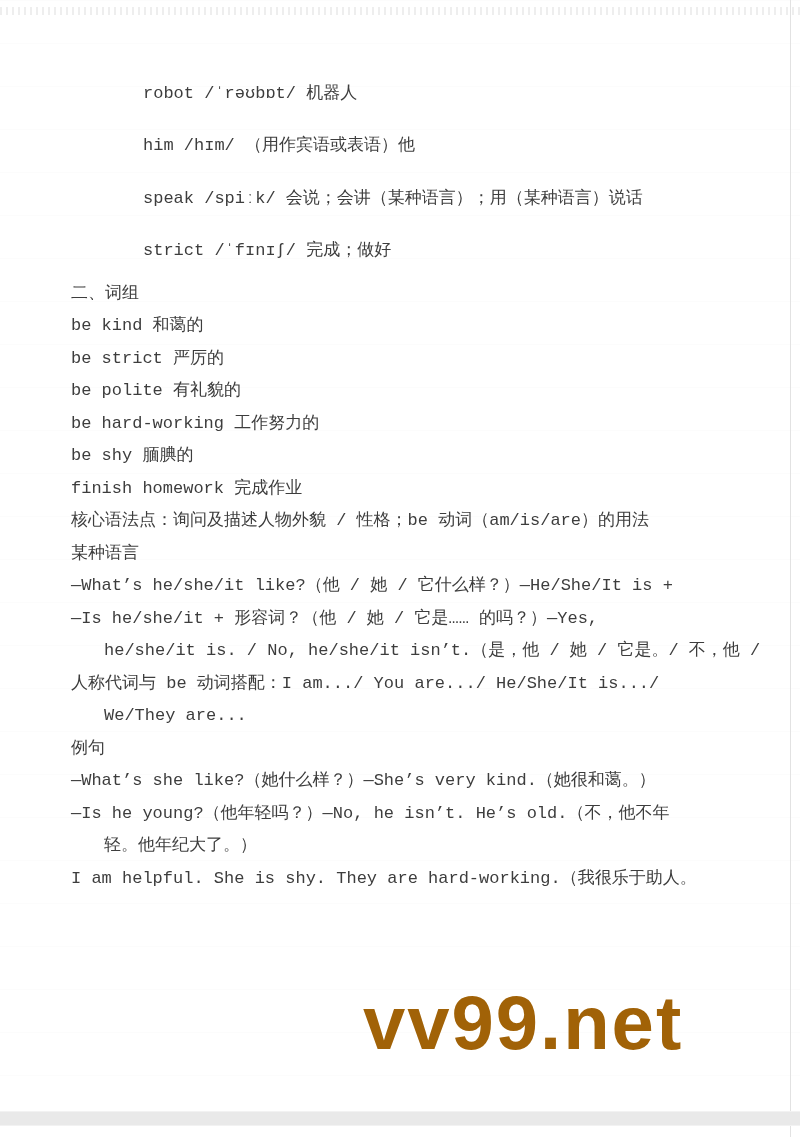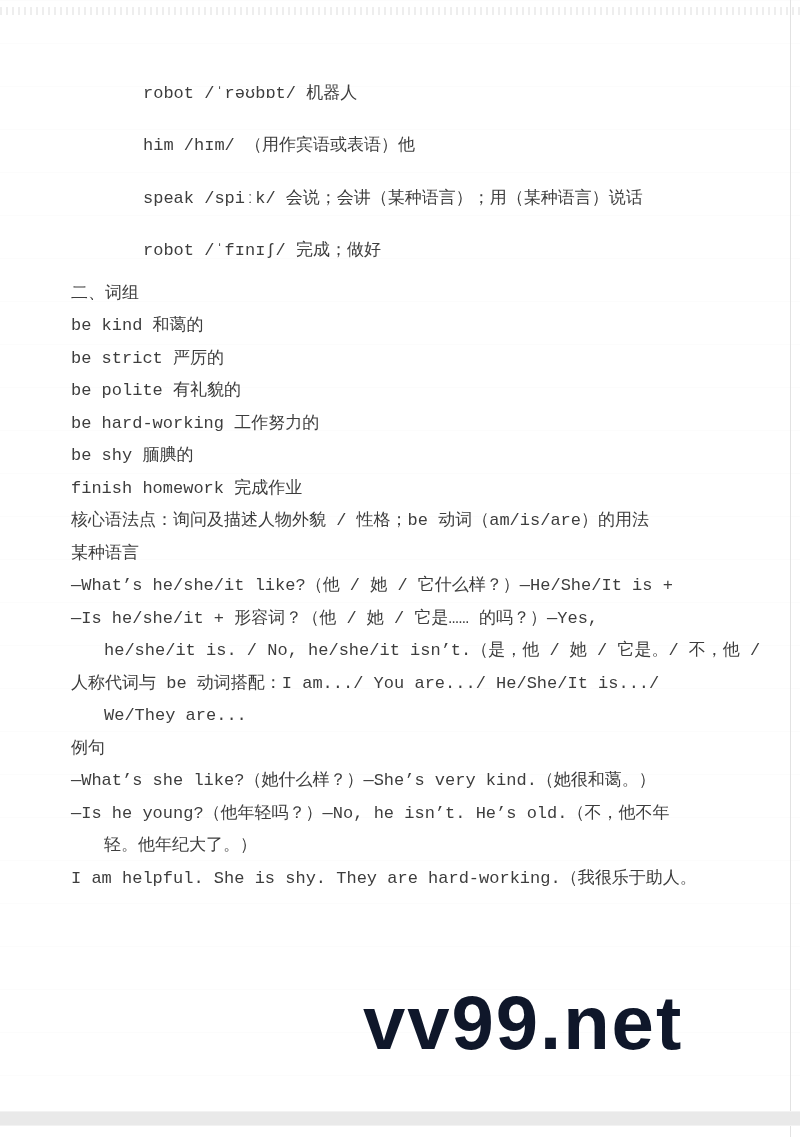--- a/index.html
+++ b/index.html
@@ -61,21 +61,21 @@
   }
   .watermark {
     position: absolute;
     left: 363px;
     top: 985px;
     font-family: "Liberation Sans", "DejaVu Sans", sans-serif;
     font-weight: bold;
     font-size: 76px;
     line-height: 1;
     letter-spacing: 2px;
-    color: #0f172a;
+    color: #a16207;
     pointer-events: none;
   }
   .page-right-edge {
     position: absolute;
     top: 0;
     left: 790px;
     width: 1px;
     height: 100%;
     background: #e2e2e2;
   }
@@ -94,21 +94,21 @@
 
 <div class="page">
   <div class="scan-artifacts"></div>
   <div class="perforation"></div>
 
   <div class="content">
     <div class="vocab">
       <div class="line">robot /ˈrəʊbɒt/ 机器人</div>
       <div class="line">him /hɪm/ （用作宾语或表语）他</div>
       <div class="line">speak /spiːk/ 会说；会讲（某种语言）；用（某种语言）说话</div>
-      <div class="line">robot /ˈfɪnɪʃ/ 完成；做好</div>
+      <div class="line">strict /ˈfɪnɪʃ/ 完成；做好</div>
     </div>
 
     <div class="dense">
       <div class="line indent">二、词组</div>
       <div class="line indent">be kind 和蔼的</div>
       <div class="line indent">be strict 严厉的</div>
       <div class="line indent">be polite 有礼貌的</div>
       <div class="line indent">be hard-working 工作努力的</div>
       <div class="line indent">be shy 腼腆的</div>
       <div class="line indent">finish homework 完成作业</div>

